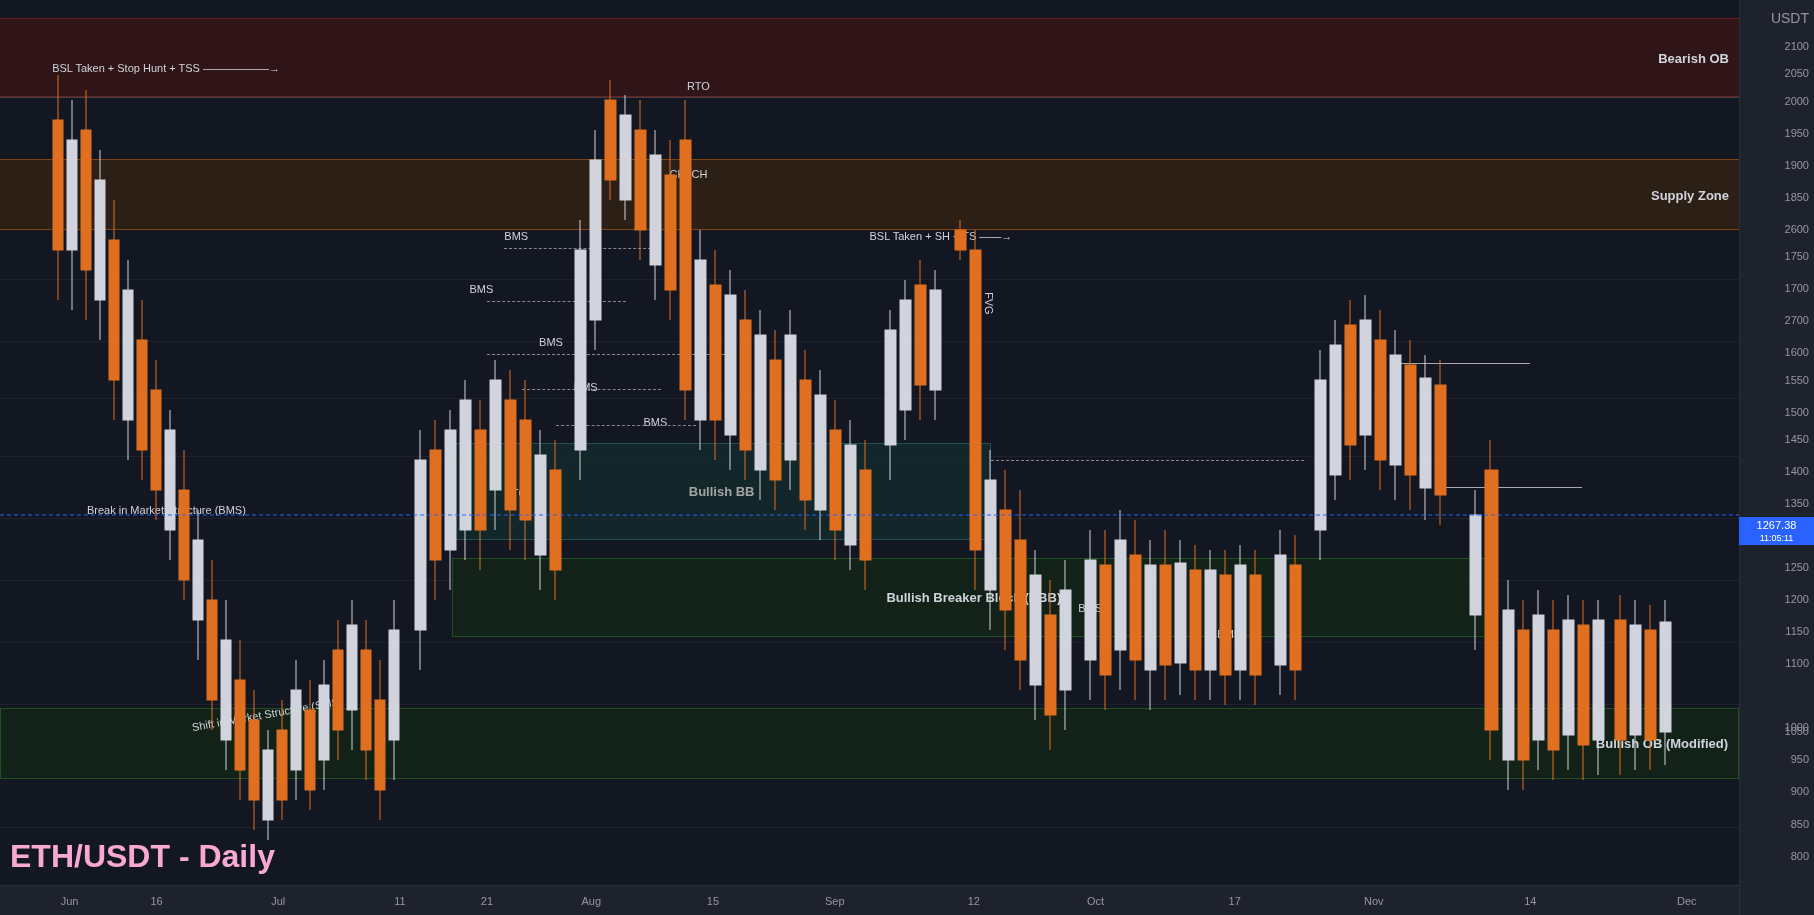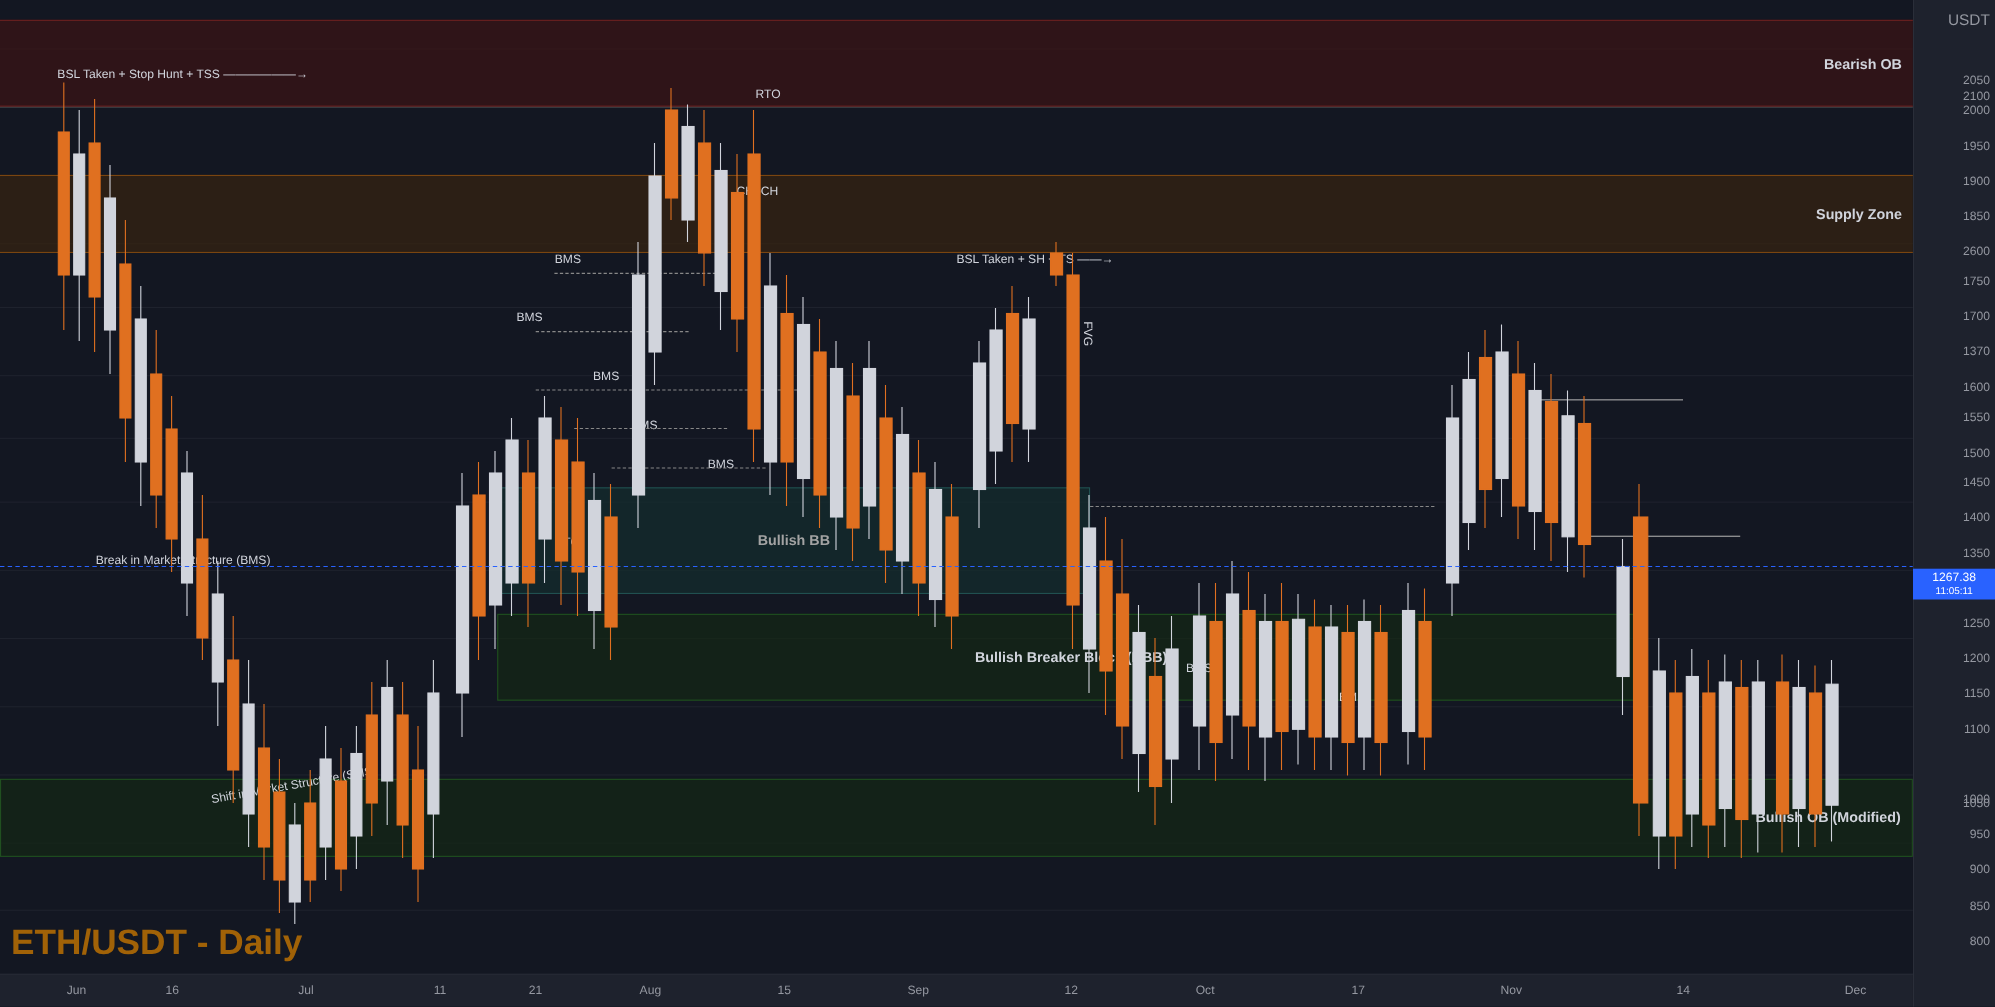--- a/index.html
+++ b/index.html
@@ -82,21 +82,21 @@
       width: 75px;
       text-align: center;
     }
     
     #bottom-title {
       position: absolute;
       bottom: 40px;
       left: 10px;
       font-size: 32px;
       font-weight: bold;
-      color: #a16207;
+      color: #f9a8d4;
     }
     
     #watermark {
       position: absolute;
       top: 190px;
       left: 230px;
       opacity: 0.4;
       text-align: center;
     }
     #watermark .wm-name {
@@ -113,30 +113,30 @@
     }
   </style>
 </head>
 <body>
 
 <div id="chart-container">
 
   <div id="title-bar">Ethereum / TetherUS, 1D, BINANCE</div>
 
   <div id="y-axis">
-    <div class="y-label" style="top:5%;margin-top:42px;">2100</div>
+    <div class="y-label" style="top:5%;">2100</div>
     <div class="y-label" style="top:8%;">2050</div>
     <div class="y-label" style="top:11%;">2000</div>
     <div class="y-label" style="top:14.5%;">1950</div>
     <div class="y-label" style="top:18%;">1900</div>
     <div class="y-label" style="top:21.5%;">1850</div>
     <div class="y-label" style="top:25%;">2600</div>
     <div class="y-label" style="top:28%;">1750</div>
     <div class="y-label" style="top:31.5%;">1700</div>
-    <div class="y-label" style="top:35%;">1370</div>
+    <div class="y-label" style="top:35%;">2700</div>
     <div class="y-label" style="top:38.5%;margin-left:39px;">1600</div>
     <div class="y-label" style="top:41.5%;">1550</div>
     <div class="y-label" style="top:45%;">1500</div>
     <div class="y-label" style="top:48%;">1450</div>
     <div class="y-label" style="top:51.5%;">1400</div>
     <div class="y-label" style="top:55%;">1350</div>
     <div class="y-label" style="top:58.5%;">1300</div>
     <div class="y-label" style="top:62%;">1250</div>
     <div class="y-label" style="top:65.5%;">1200</div>
     <div class="y-label" style="top:69%;">1150</div>

